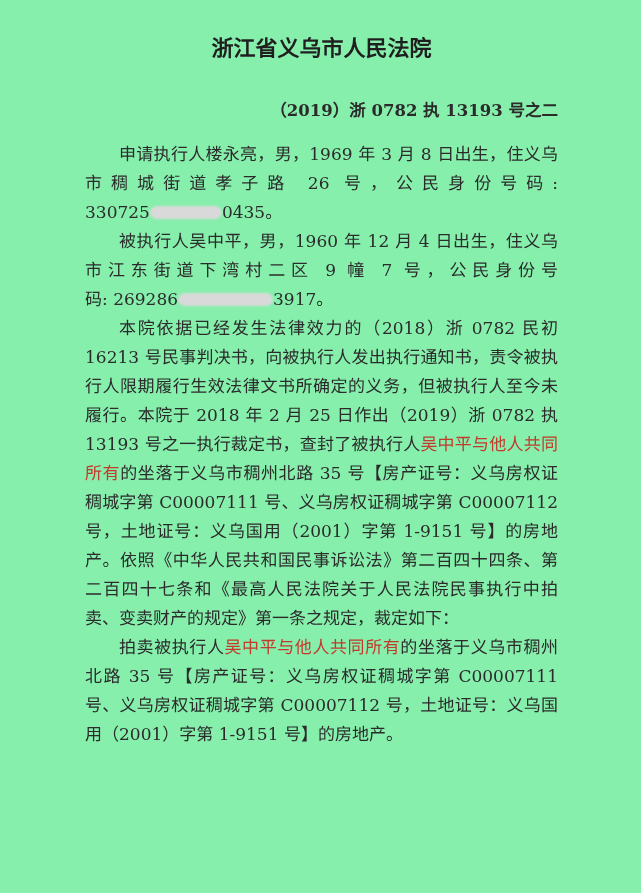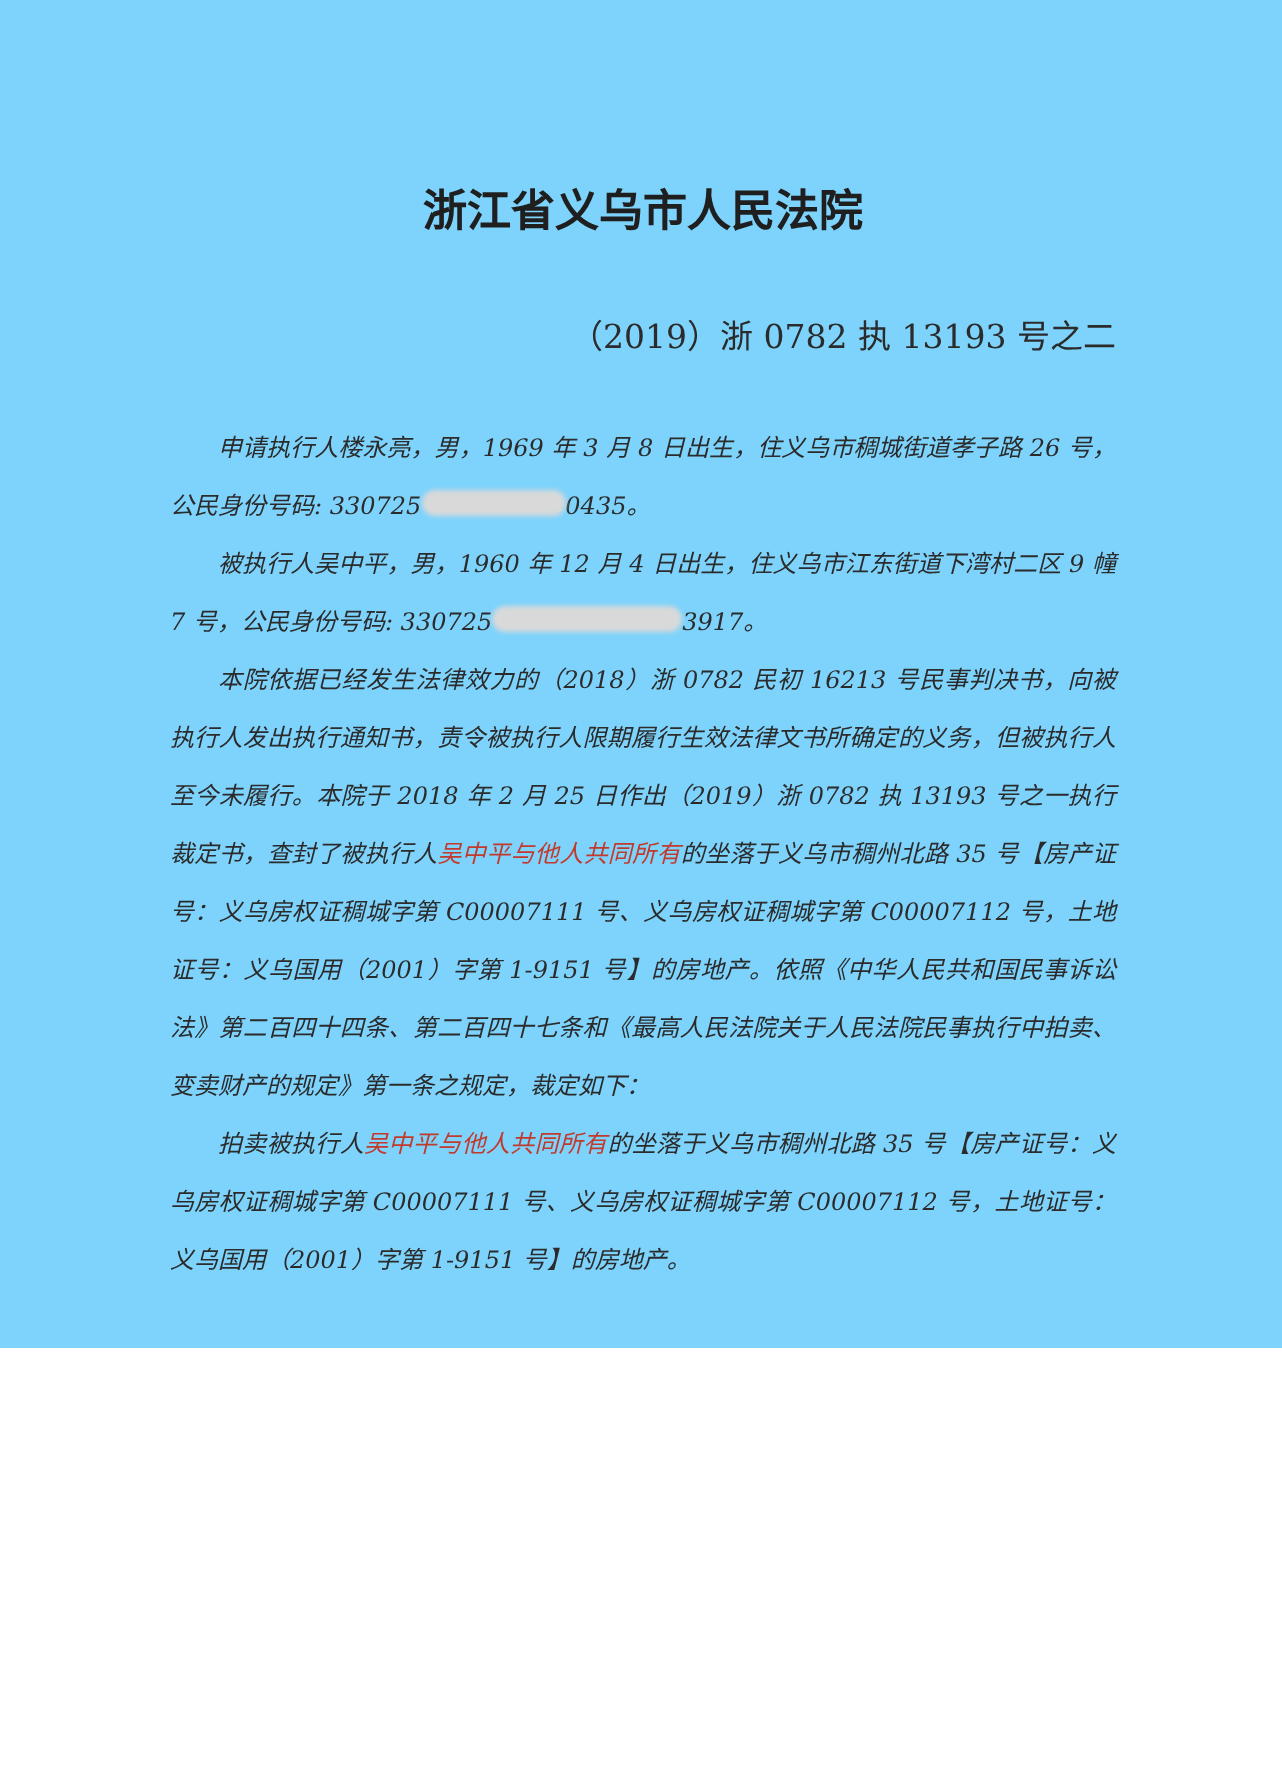--- a/index.html
+++ b/index.html
@@ -3,24 +3,24 @@
 <meta charset="utf-8">
 <style>
   html, body {
     margin: 0;
     padding: 0;
     background: #ffffff;
   }
   .page {
     position: relative;
     width: 641px;
-    height: 674px;
+    height: 893px;
     box-sizing: border-box;
-    padding: 90px 83px 0 85px;
-    background: #7dd3fc;
+    padding: 32px 83px 0 85px;
+    background: #86efac;
     overflow: hidden;
     font-family: "DejaVu Serif", "Liberation Serif", serif;
     color: #2b2b2b;
     --red: #c23a2c;
     --redact: #d9d9d9;
   }
   .court-name {
     margin: 0;
     font-size: 22px;
     font-weight: bold;
@@ -36,28 +36,28 @@
     text-align: center;
     letter-spacing: 0.42em;
     text-indent: 0.42em;
     color: #1f1f1f;
   }
   .case-number {
     margin-top: 36px;
     font-size: 16.5px;
     line-height: 22px;
     text-align: right;
+    font-weight: bold;
   }
   .doc-body {
-    margin-top: 30px;
-    font-size: 12px;
+    margin-top: 18px;
+    font-size: 17px;
     line-height: 29px;
     text-align: justify;
     text-justify: inter-ideograph;
-    font-style: italic;
   }
   .doc-body p {
     margin: 0;
     text-indent: 2em;
   }
   .red {
     color: var(--red);
   }
   .nowrap {
     white-space: nowrap;
@@ -72,17 +72,17 @@
   }
 </style>
 </head>
 <body>
 
 <div class="page" style="--red: #c23a2c; --redact: #d9d9d9;">
   <h1 class="court-name">浙江省义乌市人民法院</h1>
   <div class="case-number">（2019）浙 0782 执 13193 号之二</div>
   <div class="doc-body" id="doc-body">
       <p><span>申请执行人楼永亮，男，1969 年 3 月 8 日出生，住义乌市稠城街道孝子路 26 号，公民身份号码: </span><span class="nowrap"><span>330725</span><span class="redact" style="width: 72px;"></span><span>0435。</span></span></p>
-      <p><span>被执行人吴中平，男，1960 年 12 月 4 日出生，住义乌市江东街道下湾村二区 9 幢 7 号，公民身份号</span><span class="nowrap"><span>码: 330725</span><span class="redact" style="width: 95px;"></span><span>3917。</span></span></p>
+      <p><span>被执行人吴中平，男，1960 年 12 月 4 日出生，住义乌市江东街道下湾村二区 9 幢 7 号，公民身份号</span><span class="nowrap"><span>码: 269286</span><span class="redact" style="width: 95px;"></span><span>3917。</span></span></p>
       <p><span>本院依据已经发生法律效力的（2018）浙 0782 民初 16213 号民事判决书，向被执行人发出执行通知书，责令被执行人限期履行生效法律文书所确定的义务，但被执行人至今未履行。本院于 2018 年 2 月 25 日作出（2019）浙 0782 执 13193 号之一执行裁定书，查封了被执行人</span><span class="red">吴中平与他人共同所有</span><span>的坐落于义乌市稠州北路 35 号【房产证号：义乌房权证稠城字第 C00007111 号、义乌房权证稠城字第 C00007112 号，土地证号：义乌国用（2001）字第 1-9151 号】的房地产。依照《中华人民共和国民事诉讼法》第二百四十四条、第二百四十七条和《最高人民法院关于人民法院民事执行中拍卖、变卖财产的规定》第一条之规定，裁定如下：</span></p>
       <p><span>拍卖被执行人</span><span class="red">吴中平与他人共同所有</span><span>的坐落于义乌市稠州北路 35 号【房产证号：义乌房权证稠城字第 C00007111 号、义乌房权证稠城字第 C00007112 号，土地证号：义乌国用（2001）字第 1-9151 号】的房地产。</span></p>
     </div>
 </div>
 
 </body></html>

